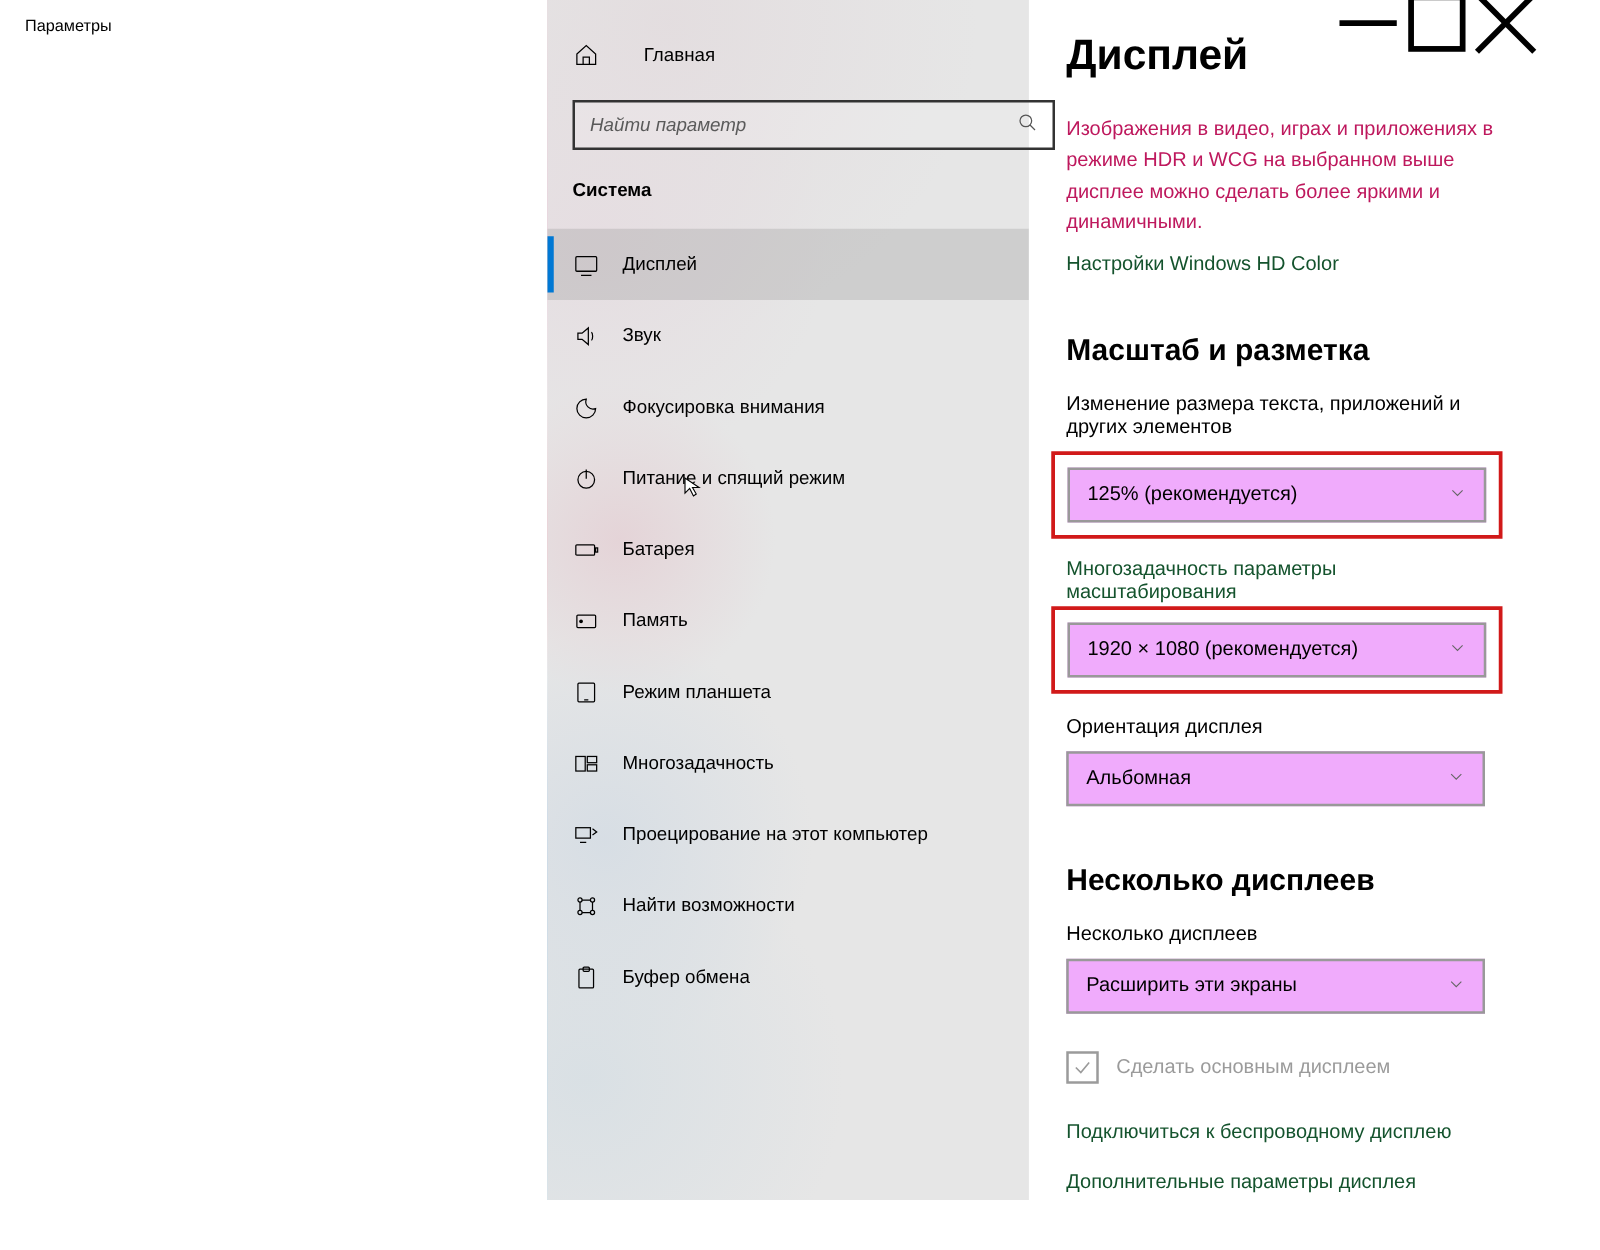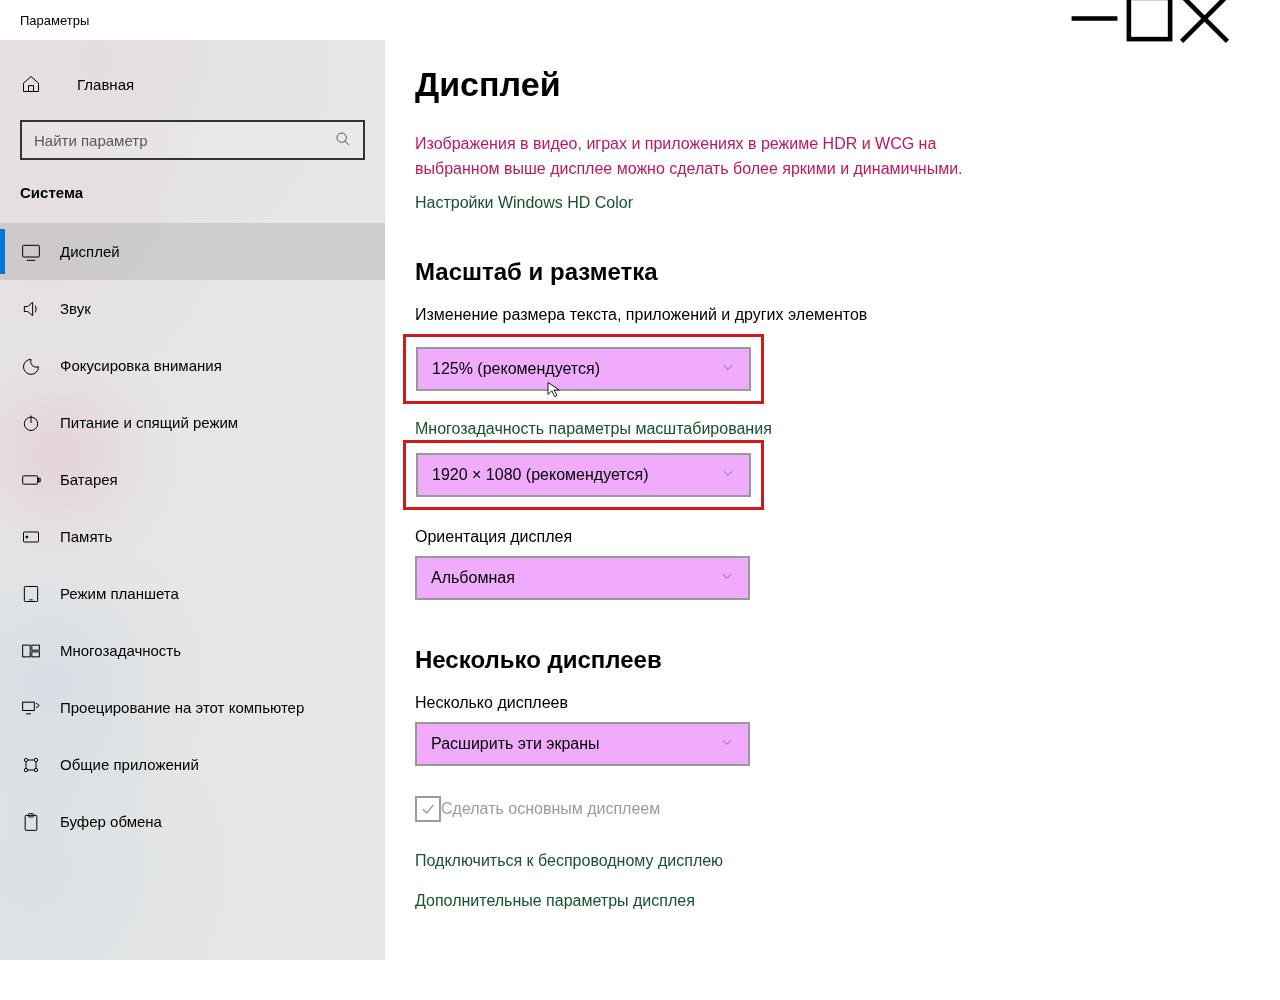--- a/index.html
+++ b/index.html
@@ -5,21 +5,21 @@
   * { box-sizing: border-box; margin: 0; padding: 0; }
   html, body {
     width: 1280px; height: 1000px;
     font-family: "Segoe UI", Tahoma, sans-serif;
     font-size: 15px; color: #000;
     overflow: hidden;
   }
   .window {
     width: 1232px; height: 960px;
     background: #fff;
-    display: flex; flex-direction: column;
+    display: flex; flex-direction: row;
     position: relative;
   }
   
   .titlebar {
     height: 40px; width: 100%;
     display: flex; align-items: center;
     font-size: 13px; color: #000;
     padding-left: 20px;
   }
   .window-controls {
@@ -53,26 +53,26 @@
   }
   .sb-top { padding: 0 20px; }
   .sb-home {
     display: flex; align-items: center; gap: 35px;
     height: 48px; font-size: 15px;
   }
   .ico { width: 22px; height: 22px; display:flex; align-items:center; justify-content:center;}
   .ico svg { width: 20px; height: 20px; fill: none; stroke: #000; stroke-width: 1.2; }
   .search-box {
     margin-top: 12px;
-    height: 40px; width: 345px;
+    height: 40px; width: 386px;
     border: 2px solid #333;
     background: rgba(255,255,255,0.15);
     display: flex; align-items: center;
     padding: 0 12px;
-    color: #555; font-size: 15px;
+    color: #555; font-size: 15px; font-style: italic;
   }
   .search-box .placeholder { flex: 1; color: #5a5a5a; }
   .search-box .sicon svg { width:16px; height:16px; stroke:#555; fill:none; stroke-width:1.5;}
   .sb-section-title {
     padding: 24px 20px 10px 20px;
     font-weight: 600; font-size: 15px;
   }
   .nav { margin-top: 12px; }
   .nav-item {
     height: 57px;
@@ -109,21 +109,21 @@
     justify-content: space-between;
     background: #f0abfc;
   }
   .dropdown .chev svg { width:14px; height:14px; stroke:#666; fill:none; stroke-width:1.5;}
   .highlight-wrap {
     border: 3px solid #d11919;
     padding: 10px; margin: 2px 0 2px -12px;
     width: 361px;
   }
   .checkbox-row {
-    display: flex; align-items: center; 
+    display: flex; align-items: center; gap: 14px;
     margin-top: 30px; color: #9b9b9b; font-size: 16px;
   }
   .checkbox-row .cb {
     width: 26px; height: 26px; border: 2px solid #9b9b9b;
     display:flex; align-items:center; justify-content:center;
   }
   .checkbox-row .cb svg { width:16px; height:16px; stroke:#9b9b9b; fill:none; stroke-width:2;}
   .cursor {
     position: absolute; left: 545px; top: 381px;
     pointer-events: none;
@@ -279,21 +279,21 @@
         <div class="nav-item">
           <span class="ico">
             <svg viewBox="0 0 24 24">
                 <circle cx="6" cy="6" r="2"></circle>
                 <circle cx="18" cy="6" r="2"></circle>
                 <circle cx="6" cy="18" r="2"></circle>
                 <circle cx="18" cy="18" r="2"></circle>
                 <path d="M8 6h8M6 8v8M18 8v8M8 18h8"></path>
               </svg>
           </span>
-          <span>Общие приложений</span>
+          <span>Найти возможности</span>
         </div>
 
         <div class="nav-item">
           <span class="ico">
             <svg viewBox="0 0 24 24">
                 <rect x="5" y="4" width="14" height="18" rx="1"></rect>
                 <rect x="9" y="2" width="6" height="4" rx="1"></rect>
               </svg>
           </span>
           <span>Буфер обмена</span>

